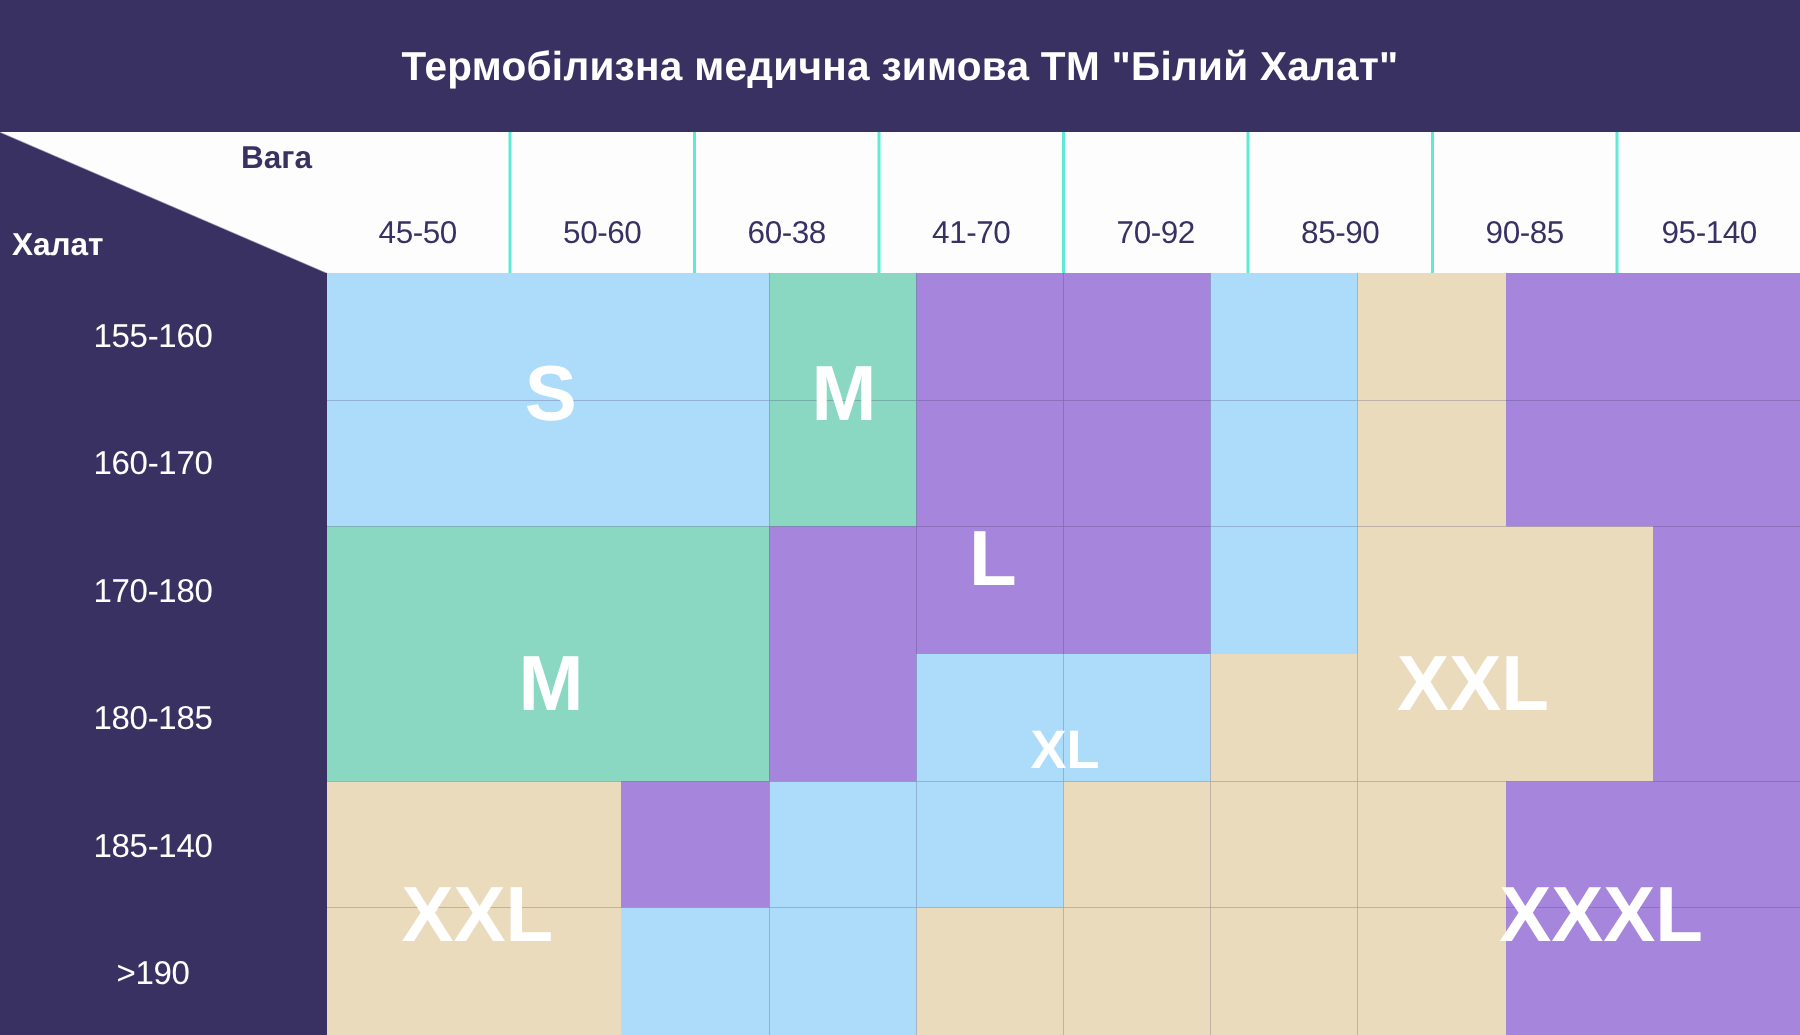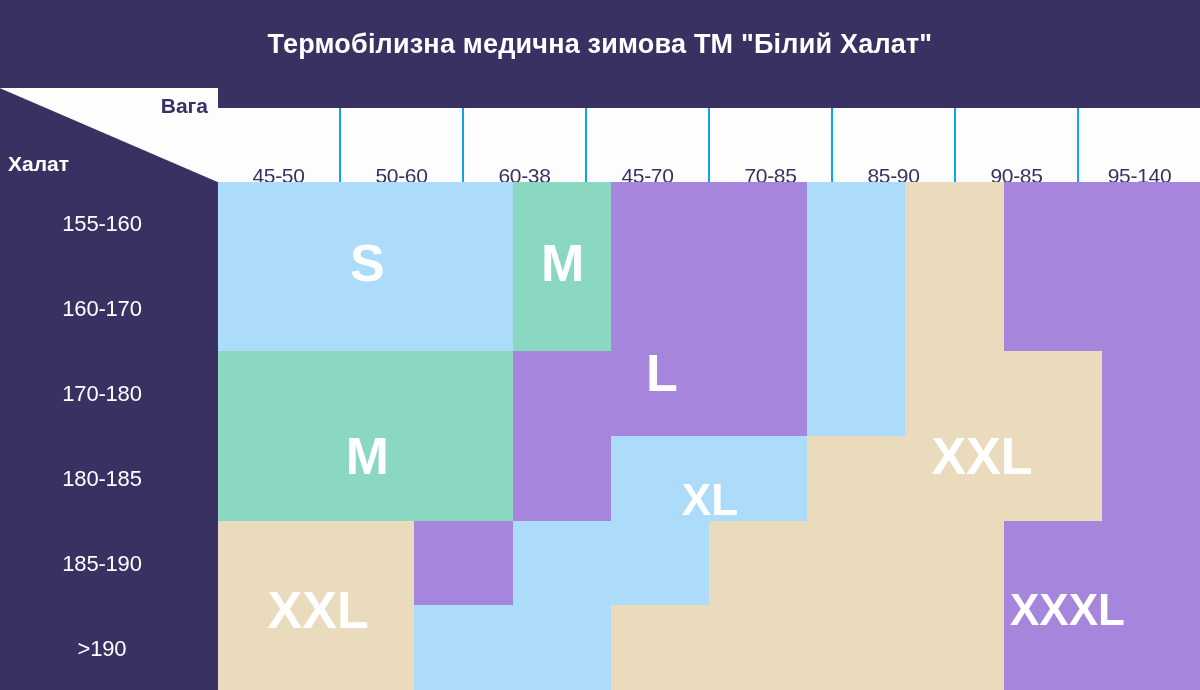--- a/index.html
+++ b/index.html
@@ -34,21 +34,21 @@
   }
   .corner .lbl-weight{
     position:absolute;right:10px;top:6px;color:#3A3163;font-size:21px;font-weight:bold;
   }
   .corner .lbl-height{
     position:absolute;left:8px;bottom:6px;color:#FFFFFF;font-size:21px;font-weight:bold;
   }
 
   .colhead-row{
     position:absolute;left:218px;top:0;height:94px;width:982px;
-    display:flex;background:#0ea5e9;margin-top:20px;
+    display:flex;background:#5eead4;
   }
   .colhead{
     flex:1 1 0;background:#FDFDFD;margin-right:2px;
     display:flex;align-items:flex-end;justify-content:center;
     padding-bottom:14px;box-sizing:border-box;
   }
   .colhead:last-child{margin-right:0;}
   .colhead span{color:#3A3163;font-size:21px;letter-spacing:-.3px;white-space:nowrap;}
 
   .rowhead-col{
@@ -103,24 +103,24 @@
         <div class="colhead">
           <span>45-50</span>
         </div>
         <div class="colhead">
           <span>50-60</span>
         </div>
         <div class="colhead">
           <span>60-38</span>
         </div>
         <div class="colhead">
-          <span>45-70</span>
-        </div>
-        <div class="colhead">
-          <span>70-85</span>
+          <span>41-70</span>
+        </div>
+        <div class="colhead">
+          <span>70-92</span>
         </div>
         <div class="colhead">
           <span>85-90</span>
         </div>
         <div class="colhead">
           <span>90-85</span>
         </div>
         <div class="colhead">
           <span>95-140</span>
         </div>
@@ -133,21 +133,21 @@
         <div class="rowhead">
           <span>160-170</span>
         </div>
         <div class="rowhead">
           <span>170-180</span>
         </div>
         <div class="rowhead">
           <span>180-185</span>
         </div>
         <div class="rowhead">
-          <span>185-190</span>
+          <span>185-140</span>
         </div>
         <div class="rowhead">
           <span>&gt;190</span>
         </div>
       </div>
 
     <div class="body-area">
       <div class="body-grid" id="body-grid">
           <div class="cell" style="background: rgb(173, 220, 251);"></div>
           <div class="cell" style="background: rgb(173, 220, 251);"></div>
@@ -208,21 +208,21 @@
           <div class="cell" style="background: rgb(234, 219, 189);"></div>
           <div class="cell" style="background: rgb(234, 219, 189);"></div>
           <div class="cell" style="background: rgb(165, 134, 220);"></div>
           <div class="cell" style="background: rgb(165, 134, 220);"></div>
         </div>
       <div class="label-layer" id="label-layer">
           <div class="size-label" style="left: 15.2%; top: 16%; font-size: 52px;">S</div>
           <div class="size-label" style="left: 35.1%; top: 16%; font-size: 52px;">M</div>
           <div class="size-label" style="left: 45.2%; top: 37.5%; font-size: 52px;">L</div>
           <div class="size-label" style="left: 15.2%; top: 54%; font-size: 52px;">M</div>
-          <div class="size-label" style="left: 50.1%; top: 62.5%; font-size: 44px;">XL</div>
+          <div class="size-label" style="left: 50.1%; top: 62.5%; font-size: 36px;">XL</div>
           <div class="size-label" style="left: 77.8%; top: 54%; font-size: 52px;">XXL</div>
           <div class="size-label" style="left: 10.2%; top: 84.2%; font-size: 52px;">XXL</div>
-          <div class="size-label" style="left: 86.5%; top: 84.2%; font-size: 44px;">XXXL</div>
+          <div class="size-label" style="left: 86.5%; top: 84.2%; font-size: 52px;">XXXL</div>
         </div>
     </div>
 
   </div>
 </div>
 
 </body></html>

